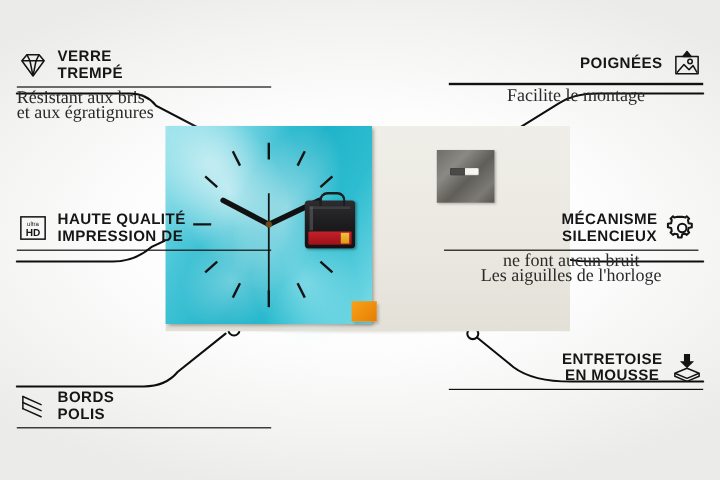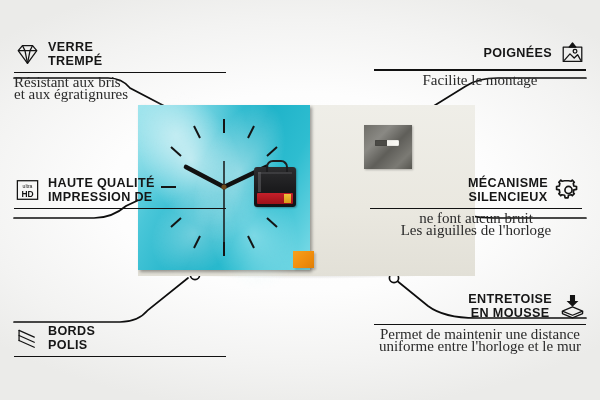--- a/index.html
+++ b/index.html
@@ -281,19 +281,15 @@
       </div>
       <svg class="ico" viewBox="0 0 32 30">
         <g fill="none" stroke="#141414" stroke-width="1.5" stroke-linejoin="round">
           <path d="M13 2 h6 v7 h4 l-7 7 -7 -7 h4 z" fill="#141414" stroke="none"></path>
           <path d="M16 16 L28 21 L16 26 L4 21 Z"></path>
           <path d="M4 21 v3 l12 5 12 -5 v-3"></path>
         </g>
       </svg>
     </div>
     <div class="rule"></div>
-    <div class="sub">
-      <div>Permet de maintenir une distance</div>
-      <div>uniforme entre l'horloge et le mur</div>
-    </div>
   </div>
 
 </div>
 
 </body></html>

